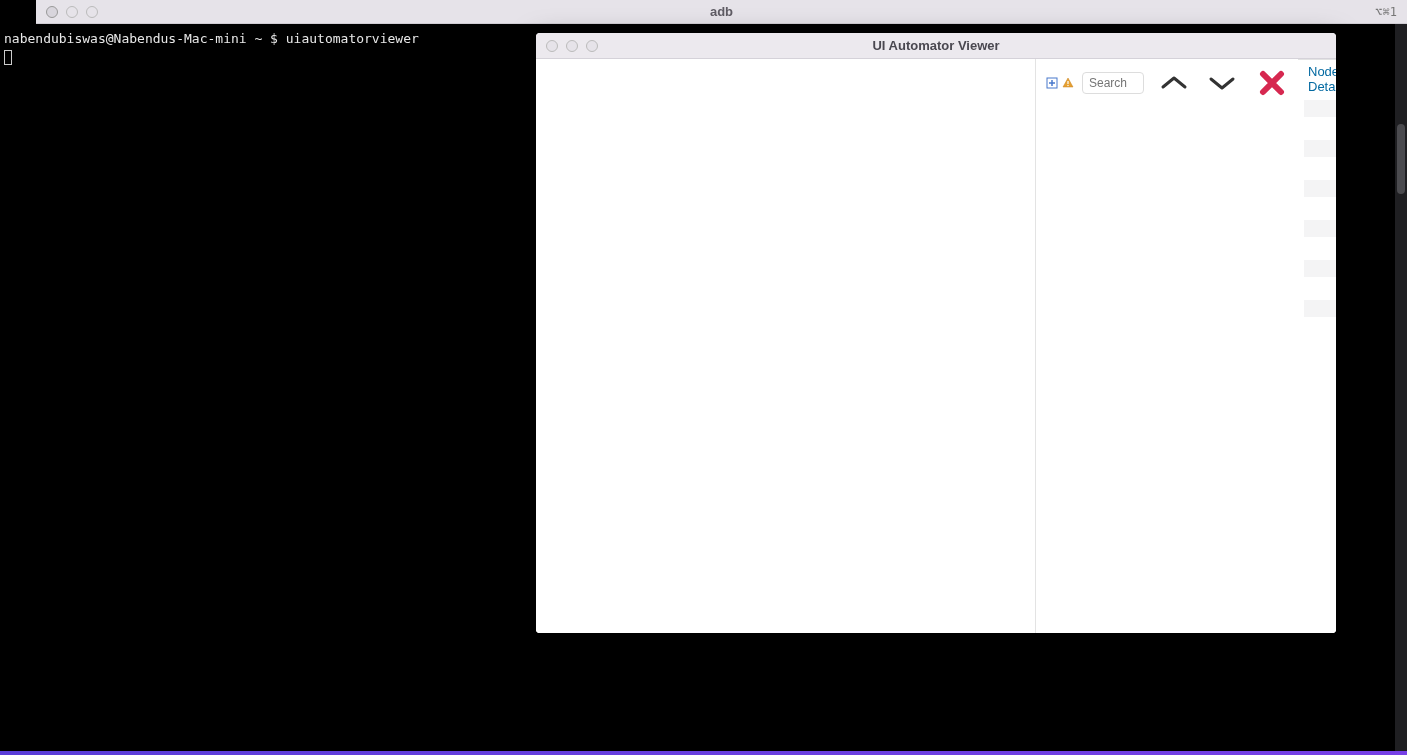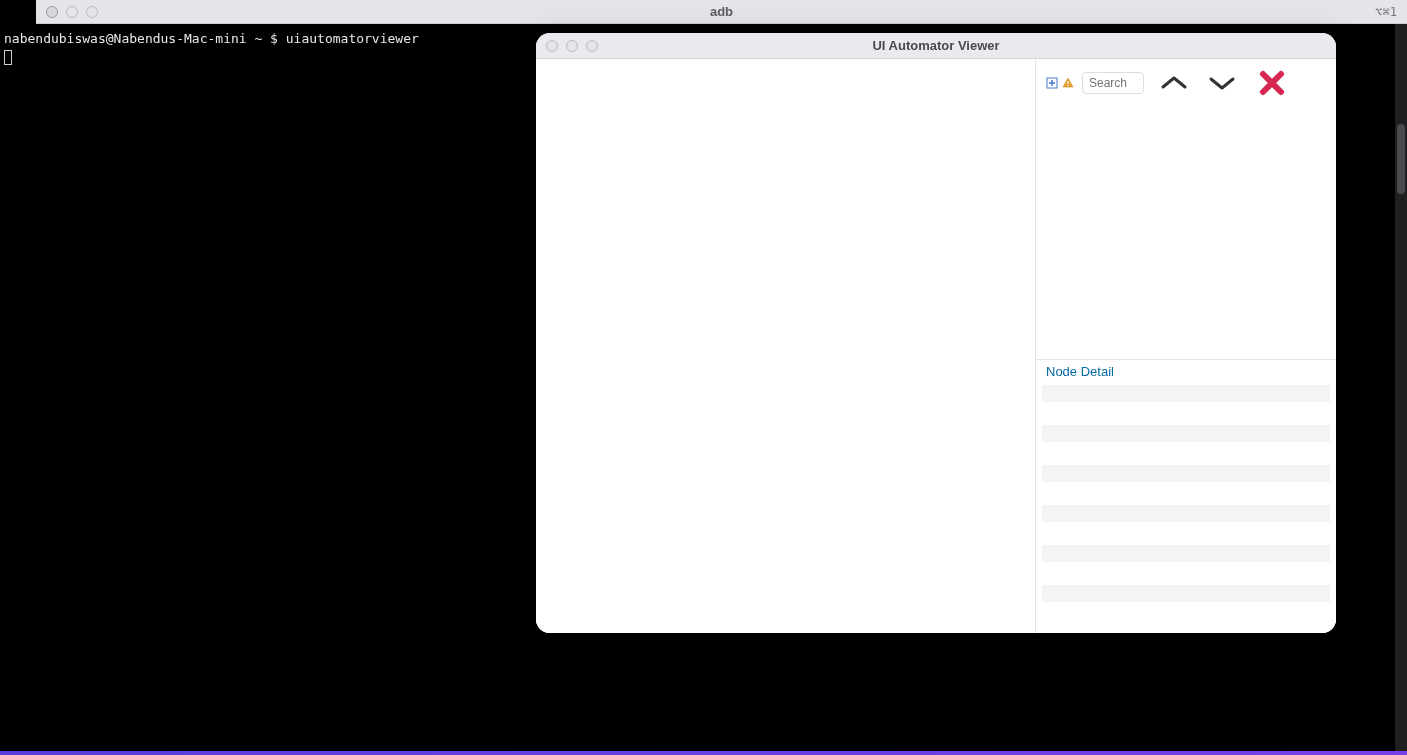--- a/index.html
+++ b/index.html
@@ -79,21 +79,21 @@
     }
     
     
     .viewer-window {
       position: absolute;
       top: 33px;
       left: 536px;
       width: 800px;
       height: 600px;
       background: #fff;
-      border-radius: 14px;
+      border-radius: 4px;
       overflow: hidden;
       box-shadow: 0 8px 30px rgba(0,0,0,0.4);
       display: flex;
       flex-direction: column;
     }
     .viewer-titlebar {
       background: #ece9ee;
       height: 26px;
       display: flex;
       align-items: center;
@@ -117,21 +117,21 @@
     
     .left-pane {
       flex: 1;
       border-right: 1px solid #e3e3e3;
       background: #fff;
     }
     
     .right-pane {
       width: 300px;
       display: flex;
-      flex-direction: column;
+      flex-direction: row;
       background: #fff;
     }
     
     .right-toolbar {
       height: 48px;
       display: flex;
       align-items: center;
       padding: 0 10px;
       gap: 4px;
       border-bottom: 1px solid transparent;

